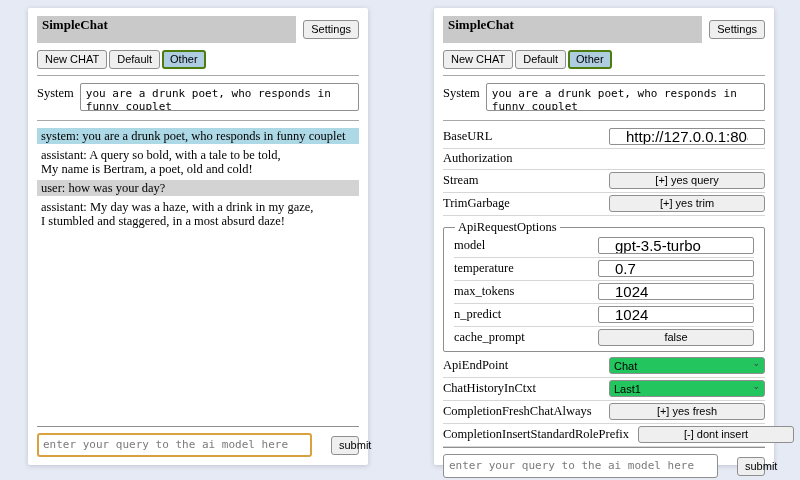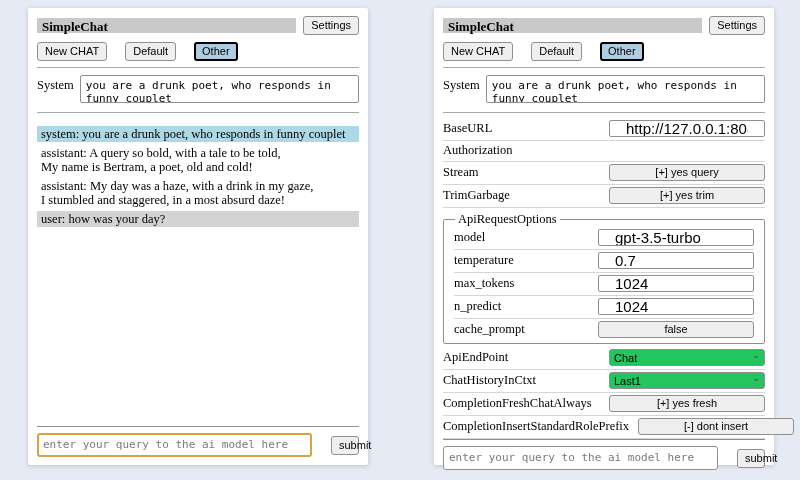--- a/index.html
+++ b/index.html
@@ -17,45 +17,45 @@
     background: var(--panel-bg, #fff);
     border-radius: 2px;
     box-shadow: 0 1px 5px rgba(50,60,90,.22);
     padding: 8px 9px;
     display: flex; flex-direction: column;
   }
   
   .header-row { display: flex; align-items: center; gap: 7px; flex: 0 0 auto; }
   .title-bar {
     flex: 1; background: var(--header-bar-bg, #c9c9c9);
-    height: 15px; line-height: 17px; padding-left: 5px;
+    height: 27px; line-height: 17px; padding-left: 5px;
     font-weight: bold; font-size: 13px;
   }
   .btn {
     font-family: "Liberation Sans", sans-serif; font-size: 11px;
     background: #efefef; border: 1px solid #8f8f8f; border-radius: 3px;
     padding: 2px 7px; color: #000; line-height: 13px; cursor: pointer;
   }
-  .toolbar { display: flex; gap: 18px; margin-top: 7px; flex: 0 0 auto; }
+  .toolbar { display: flex; gap: 2px; margin-top: 7px; flex: 0 0 auto; }
   .session-active {
     background: var(--active-session-bg, #aecde0);
-    border: 2px solid #000000; padding: 1px 6px;
+    border: 2px solid #4d7c0f; padding: 1px 6px;
   }
   hr.sep { border: none; border-top: 1px solid #a8a8a8; margin: 6px 0 5px; flex: 0 0 auto; }
   hr.bottom-sep { border: none; border-top: 1px solid #8f8f8f; margin: 0 0 6px; flex: 0 0 auto; }
   
   .system-row { display: flex; gap: 6px; margin: 2px 0 3px; font-size: 12.5px; flex: 0 0 auto; }
   .system-row .lbl { padding-top: 3px; }
   .system-textarea {
     flex: 1; height: 28px; resize: none; overflow: hidden;
     font-family: "DejaVu Sans Mono", monospace; font-size: 11px;
     padding: 3px 5px; border: 1px solid #8f8f8f; border-radius: 2px; color: #000;
   }
   
-  .chat-list { flex: 0 0 auto; margin-top: 8px; }
+  .chat-list { flex: 0 0 auto; margin-top: 2px; }
   .chat-row {
     font-size: 12.5px; line-height: 14px; padding: 1px 4px;
     margin-bottom: 3px; white-space: pre-line;
   }
   .chat-row.system { background: var(--system-row-bg, #add8e6); }
   .chat-row.user { background: var(--user-row-bg, #d3d3d3); }
   .spacer { flex: 1 1 auto; }
   
   .query-row { display: flex; gap: 19px; align-items: center; flex: 0 0 auto; }
   .query-textarea {
@@ -110,23 +110,23 @@
   <hr class="sep">
   <div class="system-row">
     <span class="lbl">System</span>
     <textarea class="system-textarea" spellcheck="false" style="">you are a drunk poet, who responds in funny couplet</textarea>
   </div>
   <hr class="sep">
   <div class="chat-list">
     <div class="chat-row system">system: you are a drunk poet, who responds in funny couplet</div>
     <div class="chat-row assistant">assistant: A query so bold, with a tale to be told,
 My name is Bertram, a poet, old and cold!</div>
+    <div class="chat-row user">user: how was your day?</div>
     <div class="chat-row assistant">assistant: My day was a haze, with a drink in my gaze,
 I stumbled and staggered, in a most absurd daze!</div>
-    <div class="chat-row user">user: how was your day?</div>
   </div>
   <div class="spacer"></div>
   <hr class="bottom-sep">
   <div class="query-row">
     <textarea class="query-textarea focused" spellcheck="false" placeholder="enter your query to the ai model here" style=""></textarea>
     <button class="btn submit-btn">submit</button>
   </div>
 </div>
 
 <div class="panel">

